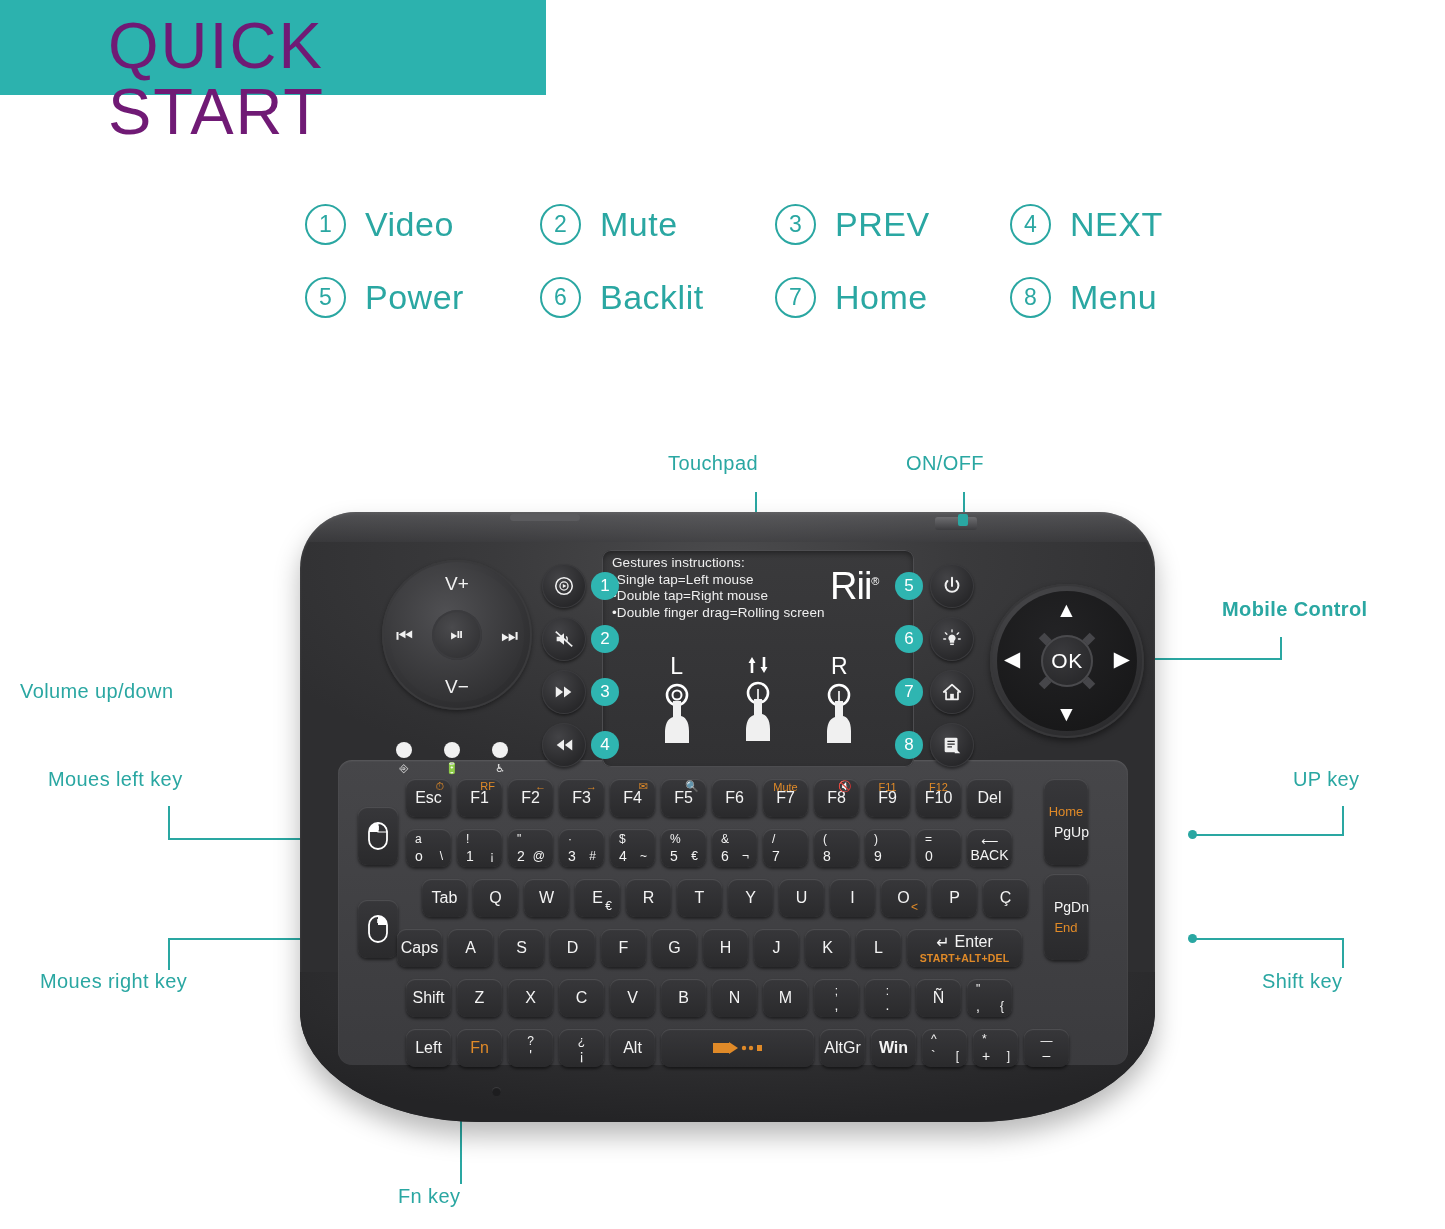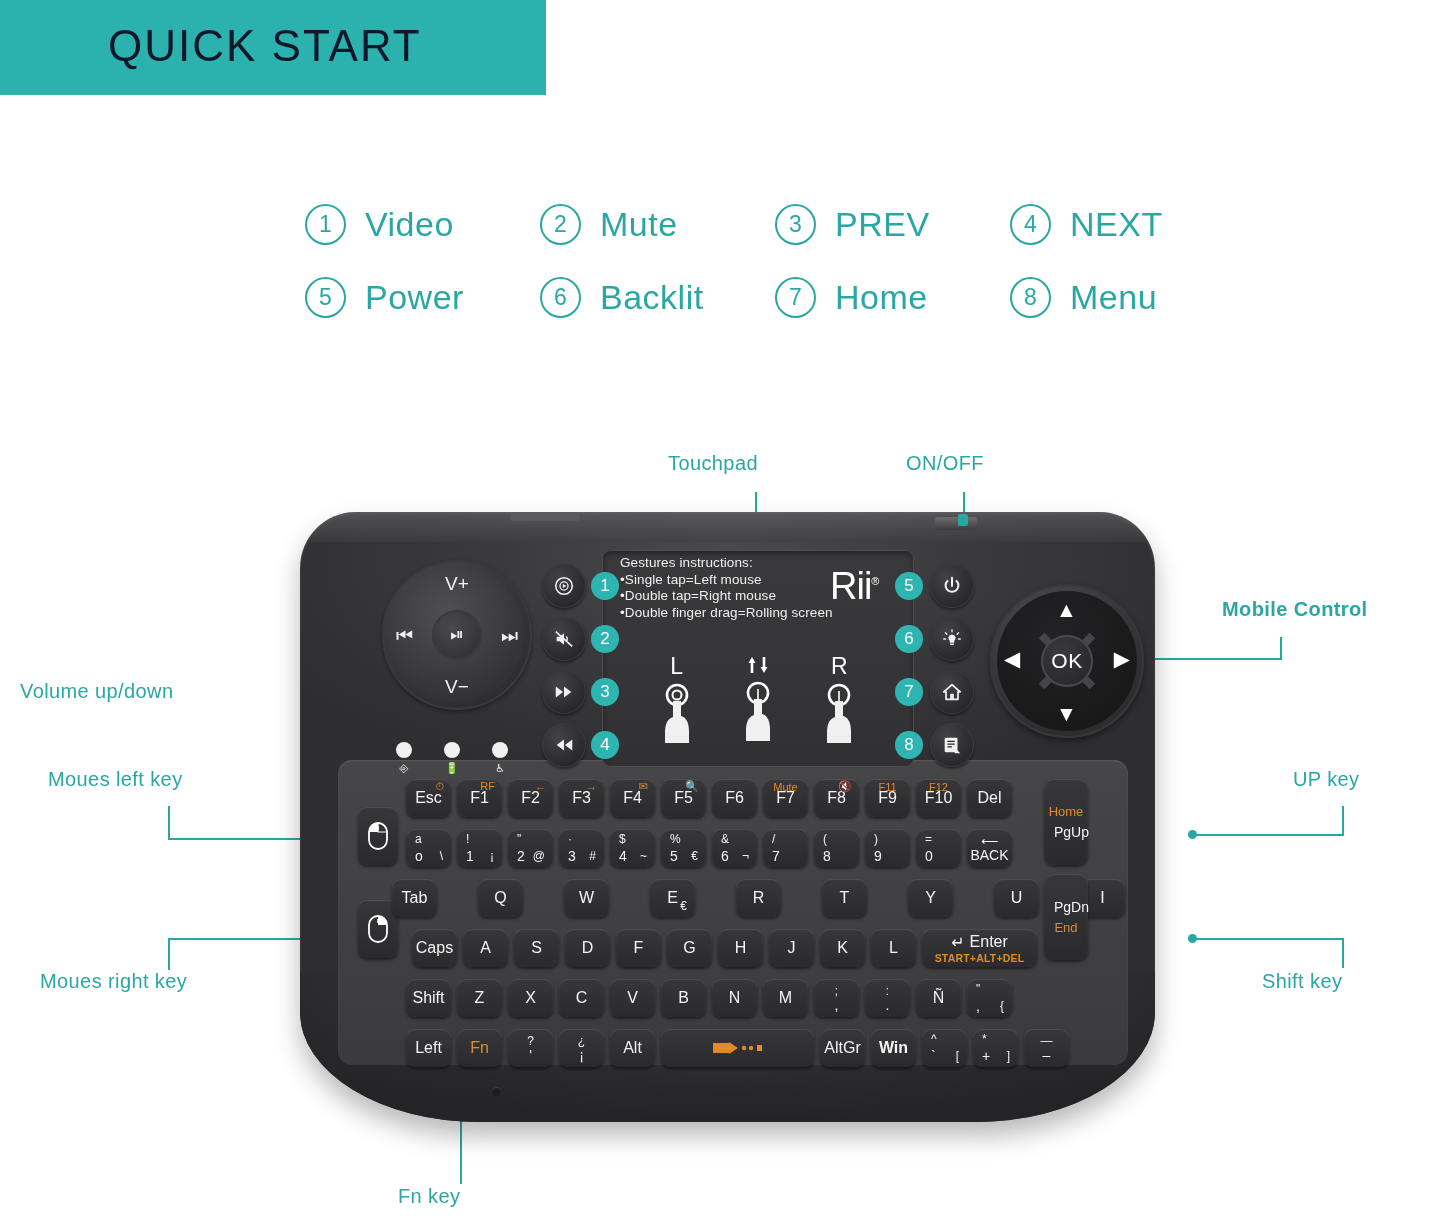--- a/index.html
+++ b/index.html
@@ -1,22 +1,22 @@
 <!DOCTYPE html>
 <html><head>
 <meta charset="utf-8">
 <style>
   html,body{margin:0;padding:0;background:#fff;}
   body{width:1445px;height:1229px;position:relative;overflow:hidden;
        font-family:"Liberation Sans","DejaVu Sans",sans-serif;color:#2aa7a2;}
 
   
   .banner{position:absolute;left:0;top:0;width:546px;height:95px;background:#2cb2ae;}
-  .banner-title{position:absolute;left:108px;top:13px;font-size:44px;letter-spacing:2px;
-       color:#0f172a;font-weight:400;line-height:66px;}
+  .banner-title{position:absolute;left:108px;top:13px;font-size:65px;letter-spacing:2px;
+       color:#701a75;font-weight:400;line-height:66px;}
 
   
   .legend{position:absolute;left:305px;top:188px;width:940px;}
   .legend-row{display:flex;height:73px;align-items:center;}
   .legend-item{display:flex;align-items:center;width:244px;}
   .num-circle{width:37px;height:37px;border:2px solid #2aa7a2;border-radius:50%;
        display:flex;align-items:center;justify-content:center;font-size:23px;color:#2aa7a2;
        flex:0 0 auto;}
   .legend-label{margin-left:19px;font-size:34px;color:#2aa7a2;letter-spacing:.5px;}
 
@@ -49,21 +49,21 @@
       border-radius:2px;z-index:7;}
   .top-vent{position:absolute;left:210px;top:2px;width:70px;height:7px;background:#5b5b5e;
       border-radius:4px;}
 
   
   .touchpad{position:absolute;left:302px;top:38px;width:312px;height:217px;
       background:linear-gradient(#3a3a3c,#313133);border-radius:9px;
       box-shadow:inset 0 0 0 1px #4d4d50, inset 0 3px 6px rgba(0,0,0,.45);}
   .gest{position:absolute;left:10px;top:5px;color:#efefef;font-size:13.5px;line-height:16.5px;
       letter-spacing:.1px;}
-  .gest div{white-space:nowrap;margin-left:8px;}
+  .gest div{white-space:nowrap;}
   .rii{position:absolute;left:228px;top:12px;color:#fff;font-size:38px;line-height:38px;
       font-weight:400;letter-spacing:-1px;}
   .rii sup{font-size:11px;vertical-align:super;}
   .tp-hands{position:absolute;left:0;right:0;top:105px;display:flex;justify-content:space-around;
       padding:0 34px;}
   .hand{position:relative;width:62px;height:95px;color:#fff;text-align:center;}
   .hand-letter{font-size:23px;line-height:22px;font-weight:400;}
   .hand svg{display:block;margin:0 auto;}
 
   
@@ -514,21 +514,21 @@
           <span class="bl">0</span>
         </div>
       <div class="key small">
         <span class="two">
             <span class="t">⟵</span>
             <span class="b">BACK</span>
           </span>
       </div>
     </div>
 
-    <div class="keyrow" style="left:92px;top:367px;gap:35px;">
+    <div class="keyrow" style="left:122px;top:367px;">
       <div class="key small">
           <span class="main">Tab</span>
         </div>
       <div class="key">
           <span class="main">Q</span>
         </div>
       <div class="key">
           <span class="main">W</span>
         </div>
       <div class="key">
@@ -555,21 +555,21 @@
           <span class="brO">&lt;</span>
         </div>
       <div class="key">
           <span class="main">P</span>
         </div>
       <div class="key">
           <span class="main">Ç</span>
         </div>
     </div>
 
-    <div class="keyrow" style="left:112px;top:417px;justify-content:space-between;">
+    <div class="keyrow" style="left:97px;top:417px;justify-content:space-between;">
       <div class="key small">
           <span class="main">Caps</span>
         </div>
       <div class="key">
           <span class="main">A</span>
         </div>
       <div class="key">
           <span class="main">S</span>
         </div>
       <div class="key">

